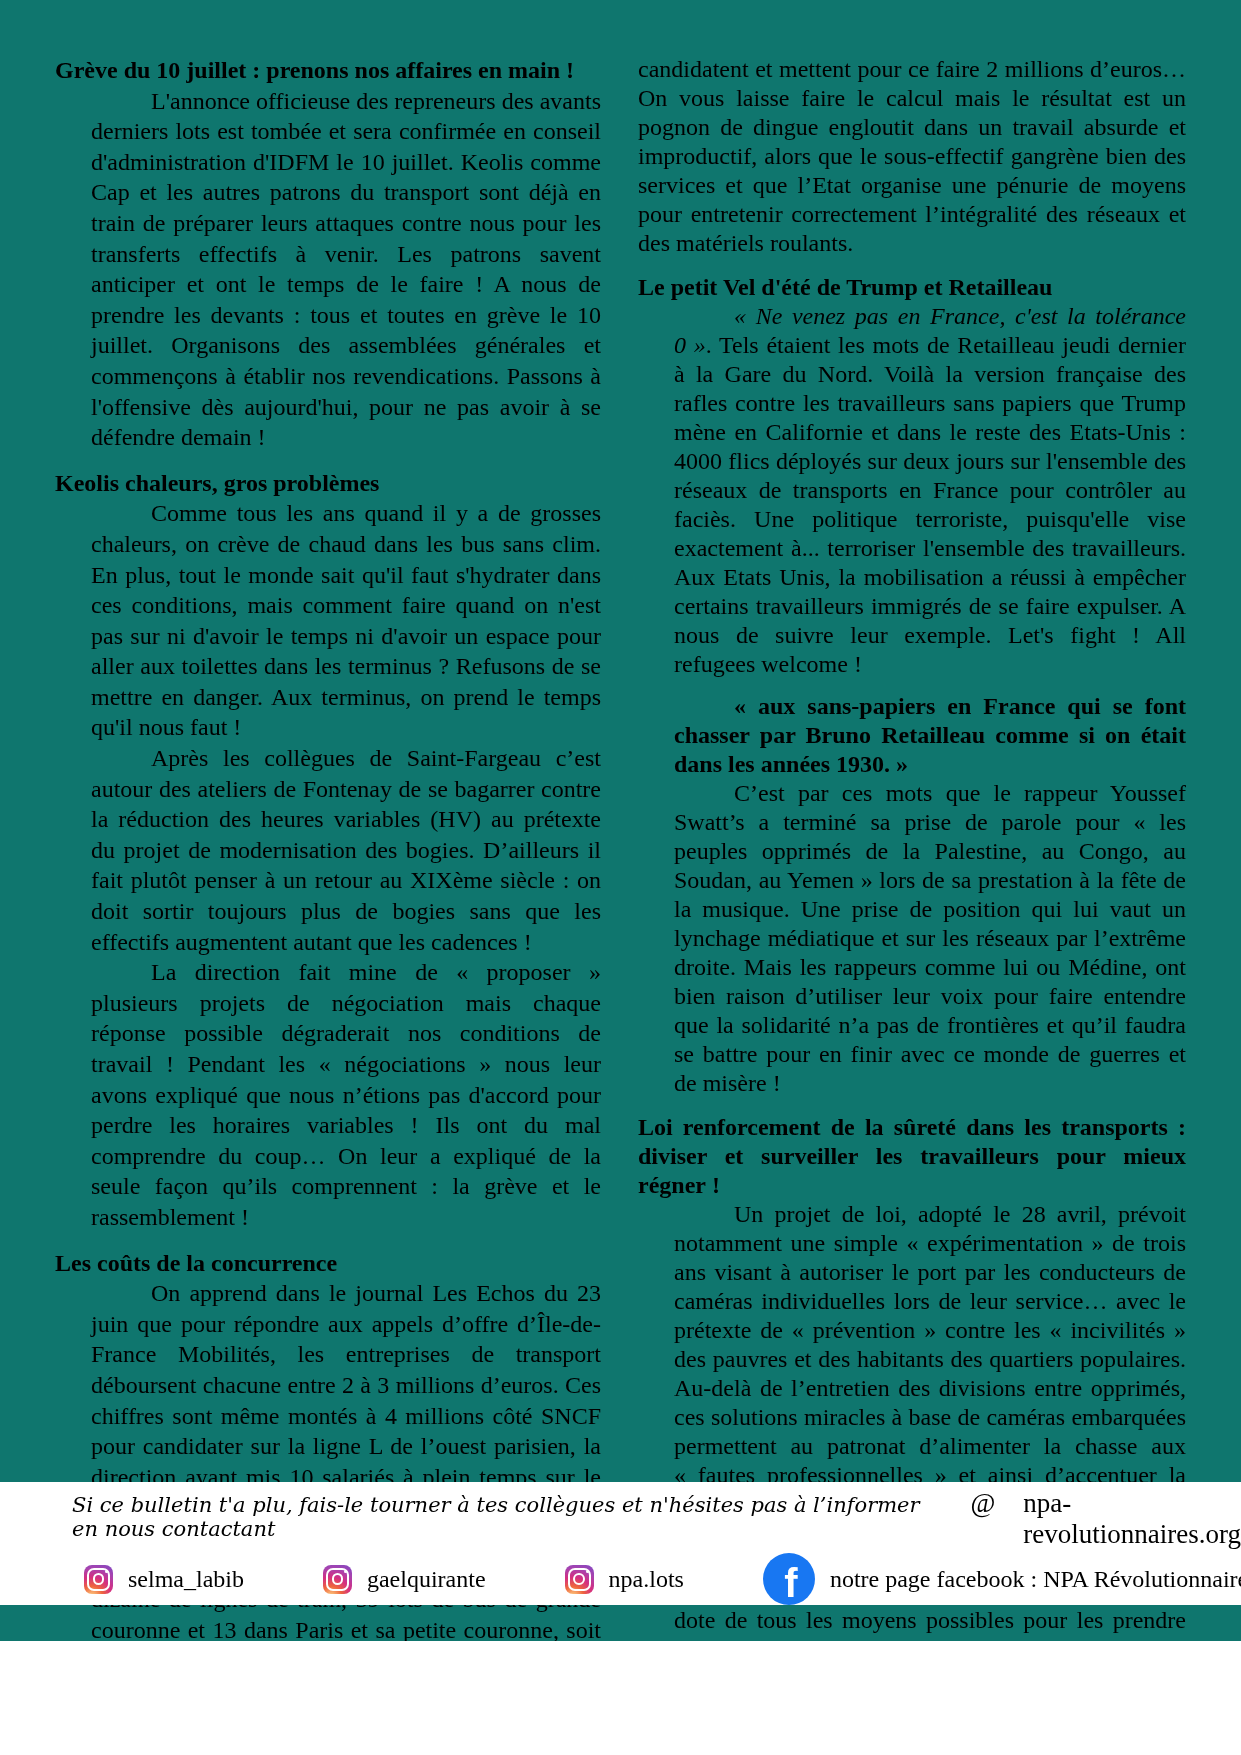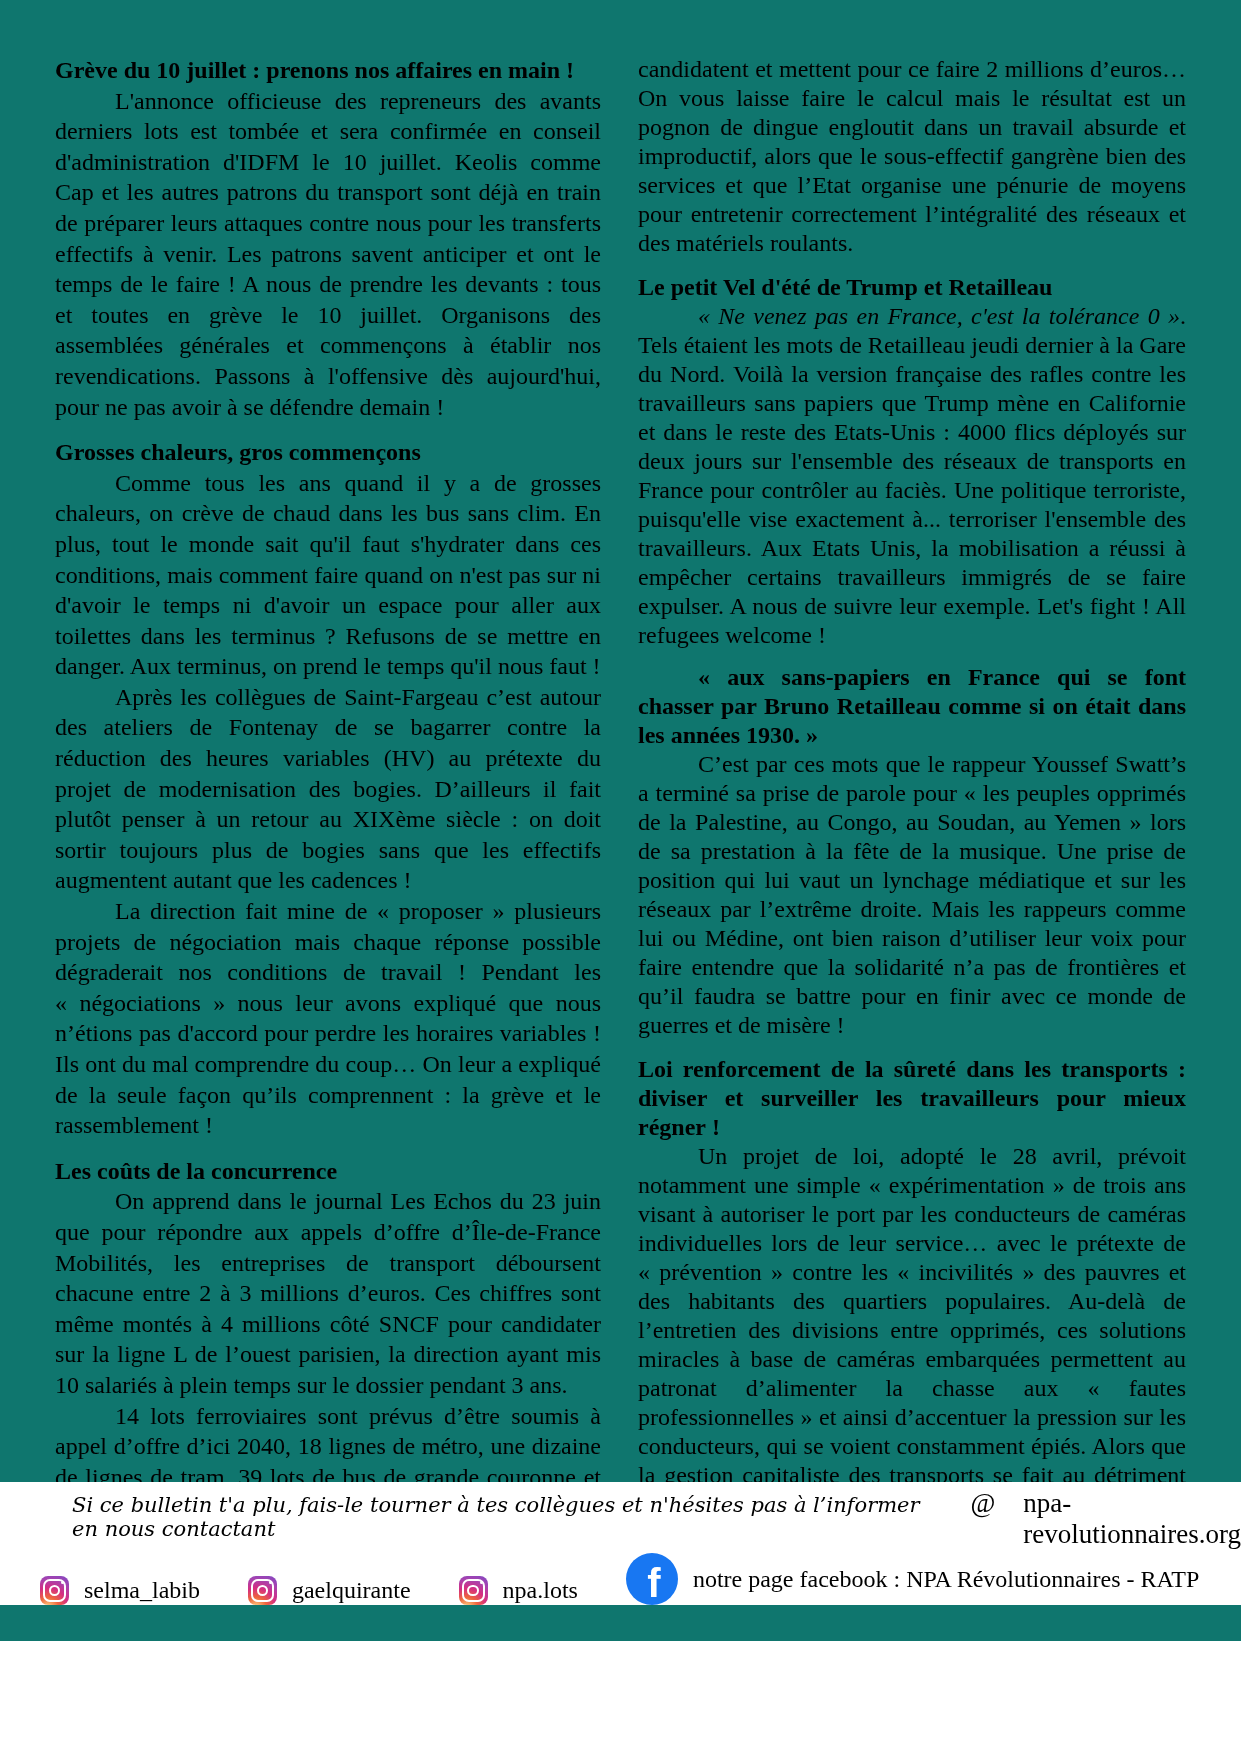--- a/index.html
+++ b/index.html
@@ -18,43 +18,44 @@
   }
   .col-left  { left:55px;  width:546px; line-height:30.6px; }
   .col-right { left:638px; width:548px; line-height:29.0px; }
   .col h2 {
     font-size:1em; font-weight:bold;
     margin:15px 0 0 0; padding:0;
     text-align:justify;
   }
   .col > :first-child { margin-top:0; }
   .col p { margin:0; padding:0; }
-  .col p.ind { text-indent:60px; }
+  .col p.ind { text-indent:60px;margin-left:36px; }
   .it { font-style:italic; }
   .bold-quote { font-weight:bold; margin-top:13px !important; }
 
   .footer {
     position:absolute; left:0; right:0; bottom:36px;
     background:#ffffff; z-index:2; padding-top:6px;
   }
   .f1 {
     display:flex; align-items:baseline;
     margin-left:72px;
   }
   .tagline {
     font-family:"DejaVu Serif", serif;
     font-style:italic;
     font-size:21px;
   }
   .at { font-size:27px; margin-left:36px; }
   .website { font-size:27px; margin-left:28px; }
   .f2 {
-    display:flex; align-items:flex-end;
-    margin-left:40px; margin-top:3px;
+    display:flex; align-items:center;
+    margin-left:84px; margin-top:3px;
     font-size:24px;
+    gap:31px;
   }
   .grp { display:flex; align-items:center; margin-right:48px; }
   .handle { margin-left:15px; white-space:nowrap; }
 
   
   .ig-icon {
     position:relative; display:inline-block;
     width:29px; height:29px; border-radius:8px;
     background: radial-gradient(circle at 28% 110%, #ffdb8b 0%, #ee653d 28%, #d42e81 52%, #a843af 75%, #7b48c4 100%);
     flex:0 0 auto;
@@ -89,21 +90,21 @@
 </style>
 </head>
 <body>
 
 <div class="page">
 
   <div class="col col-left">
     <h2>Grève du 10 juillet&nbsp;: prenons nos affaires en main&nbsp;!</h2>
     <p class="ind">L'annonce officieuse des repreneurs des avants derniers lots est tombée et sera confirmée en conseil d'administration d'IDFM le 10 juillet. Keolis comme Cap et les autres patrons du transport sont déjà en train de préparer leurs attaques contre nous pour les transferts effectifs à venir. Les patrons savent anticiper et ont le temps de le faire&nbsp;! A nous de prendre les devants&nbsp;: tous et toutes en grève le 10 juillet. Organisons des assemblées générales et commençons à établir nos revendications. Passons à l'offensive dès aujourd'hui, pour ne pas avoir à se défendre demain&nbsp;!</p>
 
-    <h2>Grosses chaleurs, gros commençons</h2>
+    <h2>Keolis chaleurs, gros problèmes</h2>
     <p class="ind">Comme tous les ans quand il y a de grosses chaleurs, on crève de chaud dans les bus sans clim. En plus, tout le monde sait qu'il faut s'hydrater dans ces conditions, mais comment faire quand on n'est pas sur ni d'avoir le temps ni d'avoir un espace pour aller aux toilettes dans les terminus&nbsp;? Refusons de se mettre en danger. Aux terminus, on prend le temps qu'il nous faut&nbsp;!</p>
 
     <p class="ind">Après les collègues de Saint-Fargeau c’est autour des ateliers de Fontenay de se bagarrer contre la réduction des heures variables (HV) au prétexte du projet de modernisation des bogies. D’ailleurs il fait plutôt penser à un retour au XIXème siècle&nbsp;: on doit sortir toujours plus de bogies sans que les effectifs augmentent autant que les cadences&nbsp;!</p>
     <p class="ind">La direction fait mine de «&nbsp;proposer&nbsp;» plusieurs projets de négociation mais chaque réponse possible dégraderait nos conditions de travail&nbsp;! Pendant les «&nbsp;négociations&nbsp;» nous leur avons expliqué que nous n’étions pas d'accord pour perdre les horaires variables&nbsp;! Ils ont du mal comprendre du coup… On leur a expliqué de la seule façon qu’ils comprennent&nbsp;: la grève et le rassemblement&nbsp;!</p>
 
     <h2>Les coûts de la concurrence</h2>
     <p class="ind">On apprend dans le journal Les Echos du 23 juin que pour répondre aux appels d’offre d’Île-de-France Mobilités, les entreprises de transport déboursent chacune entre 2 à 3 millions d’euros. Ces chiffres sont même montés à 4 millions côté SNCF pour candidater sur la ligne L de l’ouest parisien, la direction ayant mis 10 salariés à plein temps sur le dossier pendant 3 ans.</p>
     <p class="ind">14 lots ferroviaires sont prévus d’être soumis à appel d’offre d’ici 2040, 18 lignes de métro, une dizaine de lignes de tram, 39 lots de bus de grande couronne et 13 dans Paris et sa petite couronne, soit la bagatelle de 84 lots et appels d’offre, uniquement pour la région parisienne. Si sur chaque lot, deux entreprises</p>
   </div>
 

